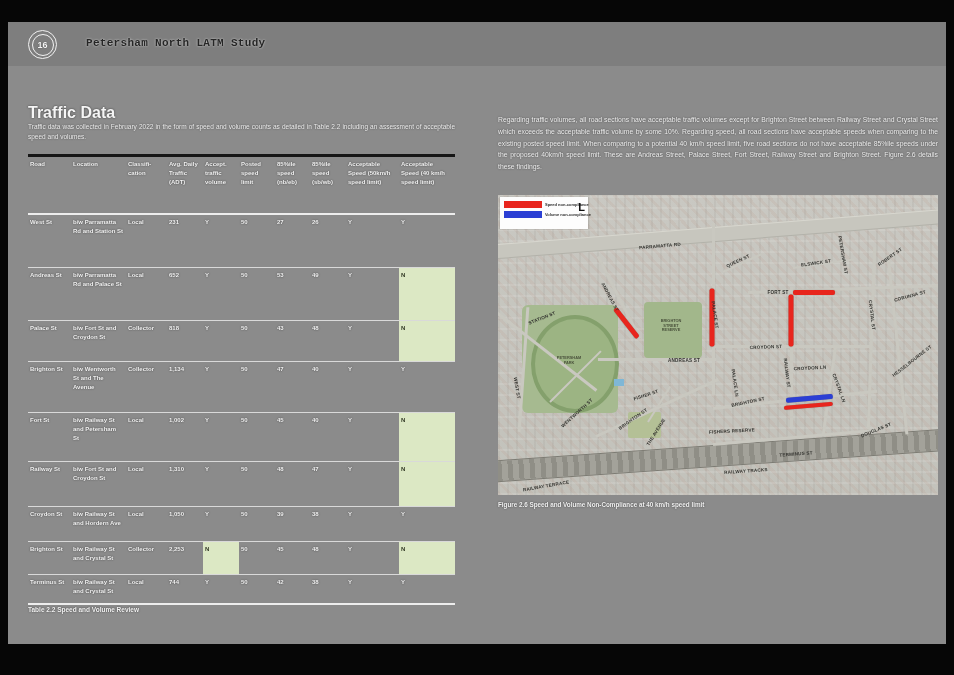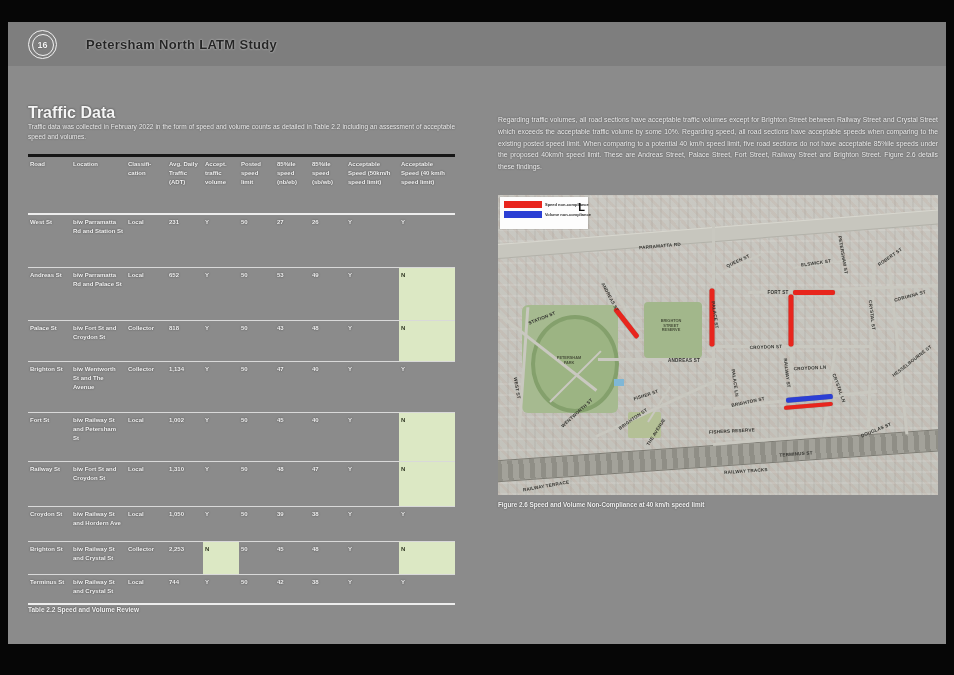--- a/index.html
+++ b/index.html
@@ -4,22 +4,22 @@
 <style>
   html,body{margin:0;padding:0;}
   body{width:954px;height:675px;background:#060606;position:relative;overflow:hidden;
        font-family:"Liberation Sans", sans-serif;}
   .page{position:absolute;left:8px;top:22px;width:938px;height:622px;background:#8b8b8b;overflow:hidden;}
   .topbar{position:absolute;left:0;top:0;width:100%;height:44px;background:#7e7e7e;}
   .logo{position:absolute;left:20px;top:8px;width:27px;height:27px;border:1.5px solid #f2f2f2;border-radius:50%;
         display:flex;align-items:center;justify-content:center;}
   .logo .inner{width:20px;height:20px;border:1.2px solid #f2f2f2;border-radius:50%;display:flex;align-items:center;justify-content:center;
         color:#f5f5f5;font-size:9px;font-weight:700;text-shadow:0 0 1px #333;}
-  .doc-title{position:absolute;left:78px;top:15px;font-size:13px;font-weight:700;color:#262626;
-        text-shadow:0 0 2px rgba(255,255,255,.75);letter-spacing:.3px;}
+  .doc-title{position:absolute;left:78px;top:15px;font-size:11px;font-weight:700;color:#262626;
+        text-shadow:0 0 2px rgba(255,255,255,.75);letter-spacing:.3px;font-family:Liberation Mono, monospace;}
   .h1{position:absolute;left:20px;top:82px;font-size:16px;font-weight:700;color:#f5f5f5;
         text-shadow:0 0 2px rgba(30,30,30,.8);}
   .intro{position:absolute;left:20px;top:100px;width:427px;font-size:6.5px;line-height:10px;color:#f2f2f2;
         text-shadow:0 0 1.5px rgba(35,35,35,.8);text-align:justify;}
   
   .ttable{position:absolute;left:20px;top:132px;width:427px;border-top:3px solid #161616;}
   .trow{display:grid;grid-template-columns:43px 55px 41px 36px 36px 36px 35px 36px 53px 56px;
         border-bottom:1px solid #d9d9d9;}
   .trow.thead{border-bottom:2px solid #ededed;}
   .trow:last-child{border-bottom:2px solid #ededed;}

